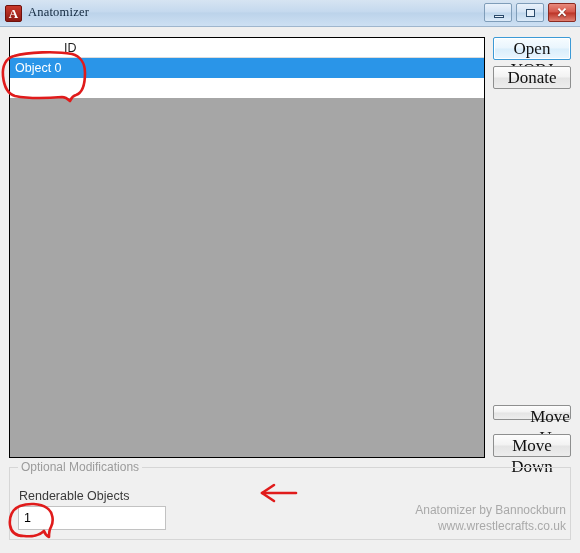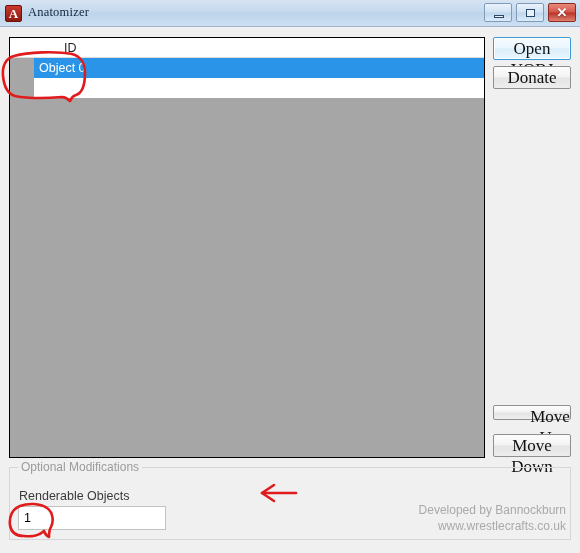--- a/index.html
+++ b/index.html
@@ -144,21 +144,20 @@
     margin-left: 48px;
   }
   .lv-row {
     height: 20px;
     line-height: 20px;
     padding-left: 5px;
     font-size: 12.5px;
     box-sizing: border-box;
     background: #ffffff;
     color: #000000;
-    margin-left: 24px;
   }
   .lv-row.selected {
     background: #2a95e8;
     color: #ffffff;
   }
   #lv-filler {
     background: #a6a6a6;
     position: absolute;
     left: 0;
     top: 60px;
@@ -292,21 +291,21 @@
     <div class="btn" id="btn-movedn">Move Down</div>
 
     <div id="groupbox"></div>
     <div id="lbl-renderable">Renderable Objects</div>
 
     <div id="groupbox-label">Optional Modifications</div>
 
     <input id="input-renderable" type="text" value="1" style="">
 
 
-    <div id="credit-1">Developed by Bannockburn</div>
+    <div id="credit-1">Anatomizer by Bannockburn</div>
     <div id="credit-2">www.wrestlecrafts.co.uk</div>
   </div>
 
   <svg id="annotations" viewBox="0 0 580 553" width="580" height="553">
 
     <path d="M14 56 C 6 58, 2 66, 3 76 C 4 86, 8 94, 15 96
              C 30 99, 50 98, 62 97 C 66 97, 68 99, 70 101
              C 71 99, 72 96, 76 95 C 82 93, 85 84, 85 73
              C 85 63, 80 56, 72 54 C 56 51, 28 52, 14 56 Z" fill="none" stroke="#e01b1b" stroke-width="2.6" stroke-linecap="round" stroke-linejoin="round"></path>
 

